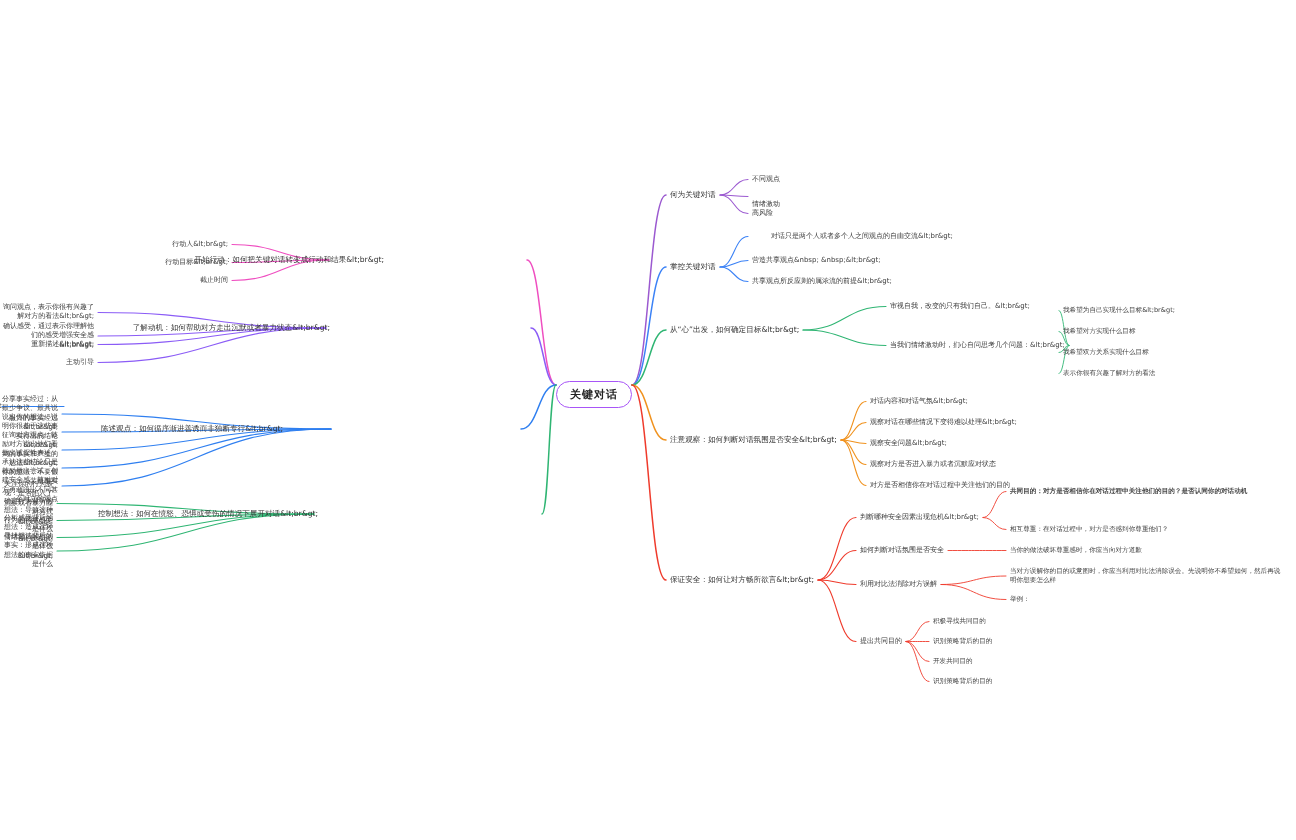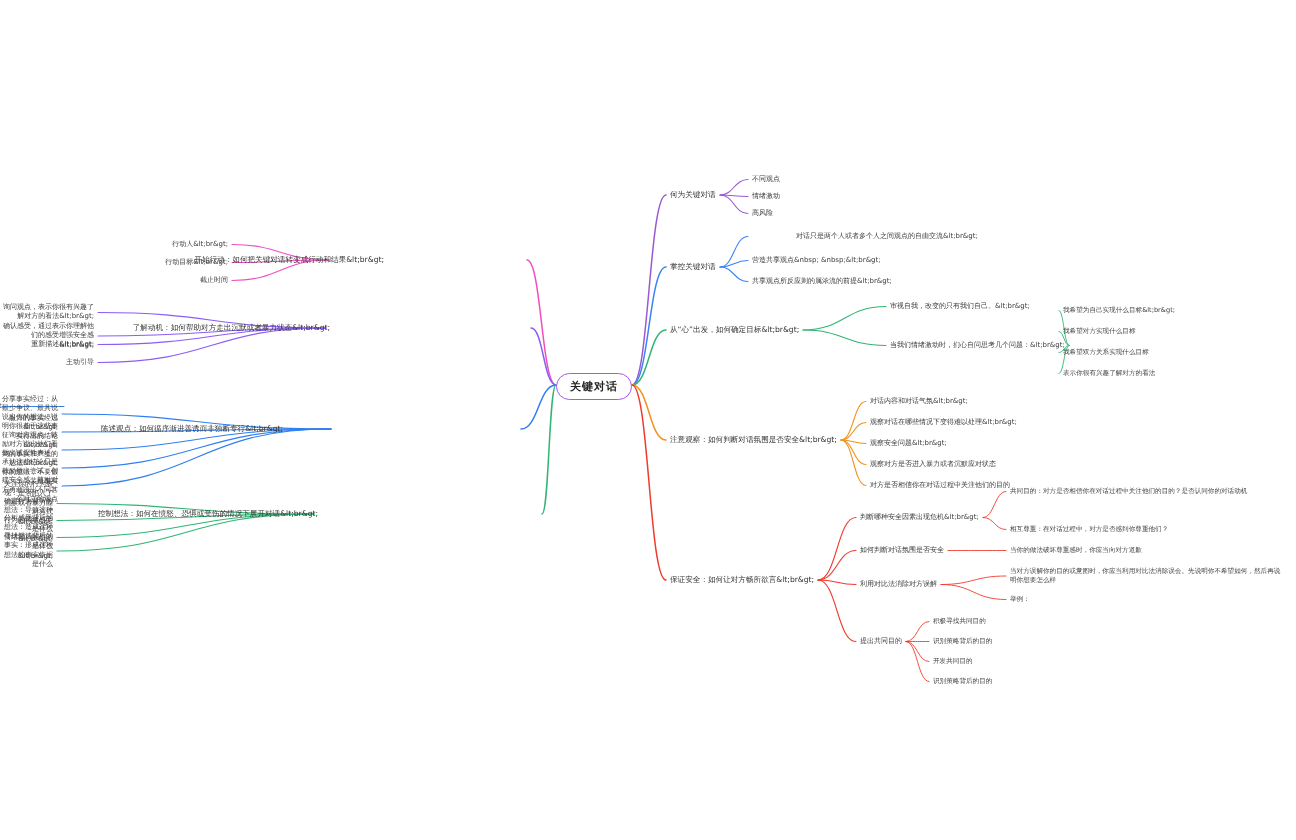--- a/index.html
+++ b/index.html
@@ -10,21 +10,21 @@
     overflow:hidden;position:relative;
   }
   #canvas{position:absolute;inset:0;width:1296px;height:840px;}
   svg.links{position:absolute;left:0;top:0;width:1296px;height:840px;pointer-events:none;}
   .node{position:absolute;font-size:7.2px;line-height:1.35;color:#3b3b3b;white-space:pre-wrap;}
   .node.r{text-align:left;}
   .node.l{text-align:right;}
   .root{
     position:absolute;border:1.6px solid #a855f7;border-radius:14px;
     background:#ffffff;color:#222;font-size:11px;font-weight:bold;
-    padding:5px 13px;letter-spacing:1px;
+    padding:5px 13px;letter-spacing:1px;margin-top:8px;
   }
   .lvl1{font-size:7.6px;color:#333;}
   .lvl2{font-size:7px;color:#3d3d3d;}
   .lvl3{font-size:6.6px;color:#444;}
 </style>
 </head>
 <body>
 
 <div id="canvas">
   <svg class="links" id="links" viewBox="0 0 1296 840">
@@ -81,42 +81,42 @@
       <path d="M 2 406.5 C 33 406.5, 33 406.5, 64 406.5" stroke="#2f7ff0" fill="none" stroke-width="1" stroke-linecap="round"></path>
       <path d="M 556 385 C 549 385, 549 514, 542 514" stroke="#2fb573" fill="none" stroke-width="1.5" stroke-linecap="round"></path>
       <path d="M 314 514 C 185.5 514, 185.5 503.5, 57 503.5" stroke="#2fb573" fill="none" stroke-width="1.1" stroke-linecap="round"></path>
       <path d="M 314 514 C 185.5 514, 185.5 520.5, 57 520.5" stroke="#2fb573" fill="none" stroke-width="1.1" stroke-linecap="round"></path>
       <path d="M 314 514 C 185.5 514, 185.5 537.5, 57 537.5" stroke="#2fb573" fill="none" stroke-width="1.1" stroke-linecap="round"></path>
       <path d="M 314 514 C 185.5 514, 185.5 551, 57 551" stroke="#2fb573" fill="none" stroke-width="1.1" stroke-linecap="round"></path>
     </svg>
   <div id="nodes">
       <div class="node r lvl1" style="left: 670px; top: 190px;">何为关键对话</div>
       <div class="node r lvl2" style="left: 752px; top: 175px;">不同观点</div>
-      <div class="node r lvl2" style="left: 752px; top: 192px;">情绪激动</div>
+      <div class="node r lvl2" style="left: 752px; top: 200px;">情绪激动</div>
       <div class="node r lvl2" style="left: 752px; top: 209px;">高风险</div>
       <div class="node r lvl1" style="left: 670px; top: 262px;">掌控关键对话</div>
-      <div class="node r lvl2" style="left: 796px; top: 232px;">对话只是两个人或者多个人之间观点的自由交流&amp;lt;br&amp;gt;</div>
+      <div class="node r lvl2" style="left: 771px; top: 232px;">对话只是两个人或者多个人之间观点的自由交流&amp;lt;br&amp;gt;</div>
       <div class="node r lvl2" style="left: 752px; top: 256px;">营造共享观点&amp;nbsp; &amp;nbsp;&amp;lt;br&amp;gt;</div>
       <div class="node r lvl2" style="left: 752px; top: 277px;">共享观点所反应则的属浓流的前提&amp;lt;br&amp;gt;</div>
       <div class="node r lvl1" style="left: 670px; top: 325px;">从“心”出发，如何确定目标&amp;lt;br&amp;gt;</div>
       <div class="node r lvl2" style="left: 890px; top: 302px;">审视自我，改变的只有我们自己。&amp;lt;br&amp;gt;</div>
       <div class="node r lvl2" style="left: 890px; top: 341px;">当我们情绪激动时，扪心自问思考几个问题：&amp;lt;br&amp;gt;</div>
       <div class="node r lvl3" style="left: 1063px; top: 306px;">我希望为自己实现什么目标&amp;lt;br&amp;gt;</div>
       <div class="node r lvl3" style="left: 1063px; top: 327px;">我希望对方实现什么目标</div>
       <div class="node r lvl3" style="left: 1063px; top: 348px;">我希望双方关系实现什么目标</div>
       <div class="node r lvl3" style="left: 1063px; top: 369px;">表示你很有兴趣了解对方的看法</div>
       <div class="node r lvl1" style="left: 670px; top: 435px;">注意观察：如何判断对话氛围是否安全&amp;lt;br&amp;gt;</div>
       <div class="node r lvl2" style="left: 870px; top: 397px;">对话内容和对话气氛&amp;lt;br&amp;gt;</div>
       <div class="node r lvl2" style="left: 870px; top: 418px;">观察对话在哪些情况下变得难以处理&amp;lt;br&amp;gt;</div>
       <div class="node r lvl2" style="left: 870px; top: 439px;">观察安全问题&amp;lt;br&amp;gt;</div>
       <div class="node r lvl2" style="left: 870px; top: 460px;">观察对方是否进入暴力或者沉默应对状态</div>
       <div class="node r lvl2" style="left: 870px; top: 481px;">对方是否相信你在对话过程中关注他们的目的</div>
       <div class="node r lvl1" style="left: 670px; top: 575px;">保证安全：如何让对方畅所欲言&amp;lt;br&amp;gt;</div>
       <div class="node r lvl2" style="left: 860px; top: 513px;">判断哪种安全因素出现危机&amp;lt;br&amp;gt;</div>
-      <div class="node r lvl3" style="width: 272px; left: 1010px; top: 487px;">共同目的：对方是否相信你在对话过程中关注他们的目的？是否认同你的对话动机</div>
+      <div class="node r lvl3" style="width: 272px; left: 1010px; top: 487px; font-weight: bold;">共同目的：对方是否相信你在对话过程中关注他们的目的？是否认同你的对话动机</div>
       <div class="node r lvl3" style="width: 272px; left: 1010px; top: 525px;">相互尊重：在对话过程中，对方是否感到你尊重他们？</div>
       <div class="node r lvl2" style="left: 860px; top: 546px;">如何判断对话氛围是否安全</div>
       <div class="node r lvl3" style="width: 272px; left: 1010px; top: 546px;">当你的做法破坏尊重感时，你应当向对方道歉</div>
       <div class="node r lvl2" style="left: 860px; top: 580px;">利用对比法消除对方误解</div>
       <div class="node r lvl3" style="width: 272px; left: 1010px; top: 567px;">当对方误解你的目的或意图时，你应当利用对比法消除误会。先说明你不希望如何，然后再说明你想要怎么样</div>
       <div class="node r lvl3" style="width: 272px; left: 1010px; top: 595px;">举例：</div>
       <div class="node r lvl2" style="left: 860px; top: 637px;">提出共同目的</div>
       <div class="node r lvl3" style="left: 933px; top: 617px;">积极寻找共同目的</div>
       <div class="node r lvl3" style="left: 933px; top: 637px;">识别策略背后的目的</div>
       <div class="node r lvl3" style="left: 933px; top: 657px;">开发共同目的</div>

